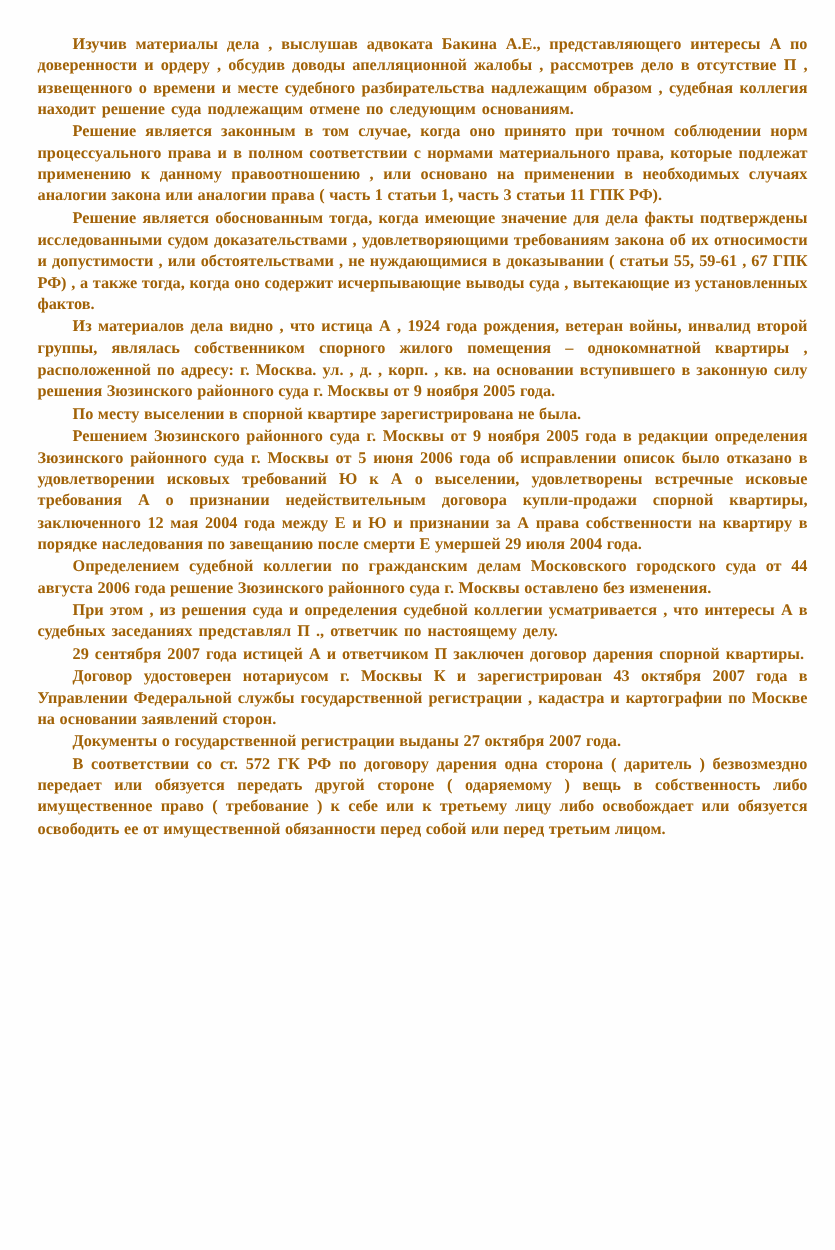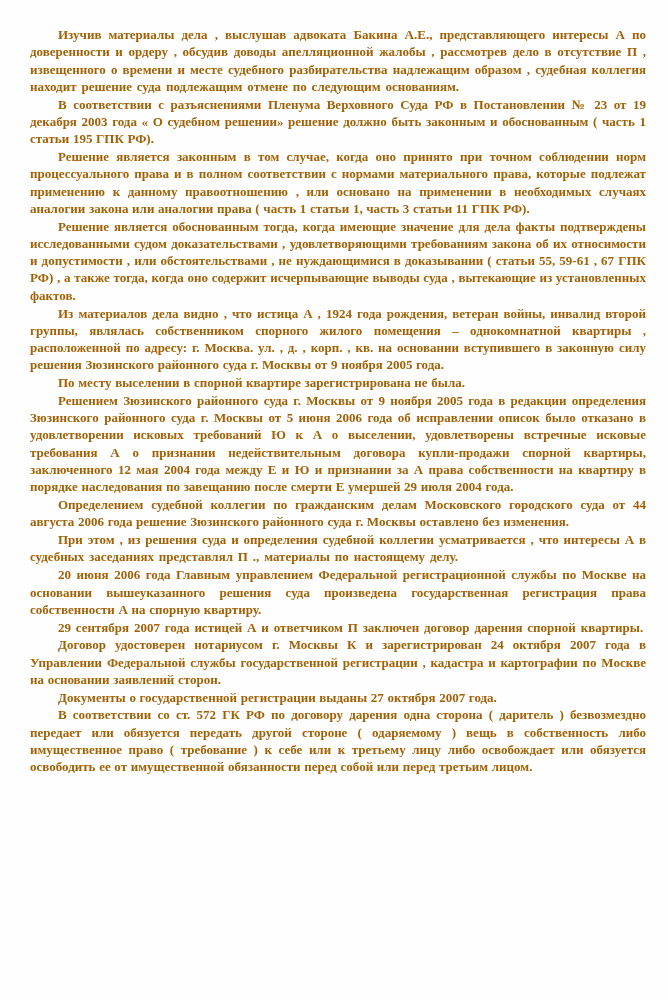--- a/index.html
+++ b/index.html
@@ -39,28 +39,26 @@
     word-spacing: 1.6px;
   }
 </style>
 </head>
 <body>
 
 <div id="page">
   <div class="doc-body">
 
     <p class="para wide">Изучив материалы дела , выслушав адвоката  Бакина А.Е., представляющего  интересы А                      по доверенности  и ордеру , обсудив доводы апелляционной жалобы , рассмотрев дело в отсутствие П                  , извещенного о времени и месте судебного разбирательства надлежащим образом ,  судебная  коллегия  находит  решение  суда подлежащим отмене по следующим основаниям.</p>
-    <p class="para">В соответствии с разъяснениями Пленума Верховного Суда РФ в Постановлении № 23 от 19 декабря 2003 года « О судебном решении» решение должно быть законным и обоснованным ( часть 1 статьи 195 ГПК РФ).</p>
     <p class="para">Решение является законным в том случае, когда оно принято при точном соблюдении норм процессуального права и в полном соответствии с нормами материального права, которые  подлежат  применению  к  данному  правоотношению , или  основано  на применении в необходимых случаях аналогии закона или аналогии права ( часть 1 статьи 1, часть 3 статьи 11 ГПК РФ).</p>
     <p class="para">Решение является обоснованным тогда, когда имеющие значение для дела факты подтверждены  исследованными   судом  доказательствами ,   удовлетворяющими требованиям закона об их относимости и допустимости , или обстоятельствами , не нуждающимися в доказывании ( статьи 55, 59-61 , 67 ГПК РФ) , а также тогда, когда оно содержит исчерпывающие выводы суда , вытекающие из установленных фактов.</p>
     <p class="para">Из материалов дела видно , что истица А                       , 1924 года рождения, ветеран войны, инвалид второй группы,  являлась собственником спорного жилого помещения – однокомнатной квартиры , расположенной по адресу: г. Москва. ул.                        , д.   , корп.   , кв.    на основании вступившего в законную силу решения Зюзинского районного суда г. Москвы от 9 ноября 2005 года.</p>
     <p class="para">По месту выселении в спорной квартире зарегистрирована не была.</p>
     <p class="para">Решением Зюзинского районного суда г. Москвы от 9 ноября 2005 года в редакции определения Зюзинского районного  суда г. Москвы от 5 июня 2006 года об исправлении описок было отказано в удовлетворении исковых требований Ю                    к А                о  выселении,  удовлетворены  встречные  исковые  требования  А                              о признании недействительным договора купли-продажи спорной квартиры, заключенного 12 мая 2004 года между Е                        и Ю                     и признании за А                      права собственности  на квартиру в порядке наследования по завещанию после смерти Е                   умершей 29 июля 2004 года.</p>
     <p class="para">Определением судебной коллегии по гражданским делам Московского городского суда от 44 августа 2006 года решение Зюзинского районного суда г. Москвы оставлено без изменения.</p>
-    <p class="para wide">При этом ,  из   решения суда и определения судебной коллегии усматривается , что интересы А                    в  судебных  заседаниях   представлял  П                  ., материалы по настоящему делу.</p>
-    <p class="para">20 июня 2006 года Главным управлением Федеральной регистрационной службы по Москве на основании    вышеуказанного решения суда произведена государственная регистрация права собственности А                   на спорную квартиру.</p>
+    <p class="para wide">При этом ,  из   решения суда и определения судебной коллегии усматривается , что интересы А                    в  судебных  заседаниях   представлял  П                  ., ответчик по настоящему делу.</p>
     <p class="para wide">29  сентября  2007  года  истицей  А                      и  ответчиком  П                        заключен договор дарения спорной квартиры.</p>
-    <p class="para">Договор  удостоверен  нотариусом г. Москвы К                        и зарегистрирован    24 октября 2007 года в Управлении Федеральной службы   государственной регистрации , кадастра и картографии по Москве на основании заявлений сторон.</p>
+    <p class="para">Договор  удостоверен  нотариусом г. Москвы К                        и зарегистрирован    43 октября 2007 года в Управлении Федеральной службы   государственной регистрации , кадастра и картографии по Москве на основании заявлений сторон.</p>
     <p class="para">Документы о государственной регистрации выданы 27 октября 2007 года.</p>
     <p class="para">В соответствии со ст. 572 ГК РФ по договору дарения одна сторона ( даритель ) безвозмездно передает или обязуется  передать другой стороне ( одаряемому ) вещь в собственность либо имущественное право ( требование ) к себе или к третьему лицу либо освобождает  или обязуется освободить ее от имущественной обязанности перед собой или перед третьим лицом.</p>
 
   </div>
 </div>
 
 </body></html>

